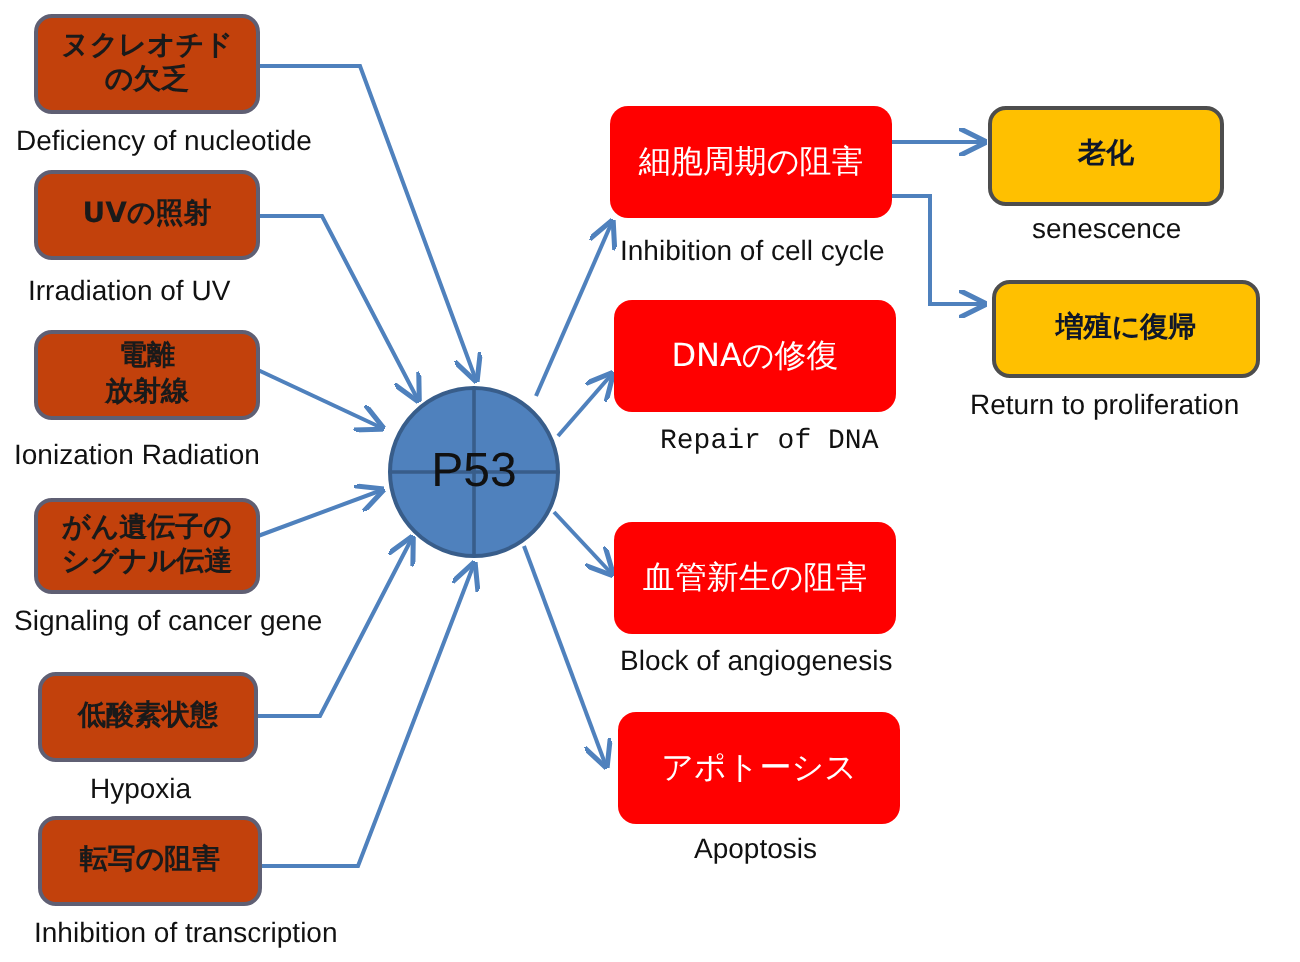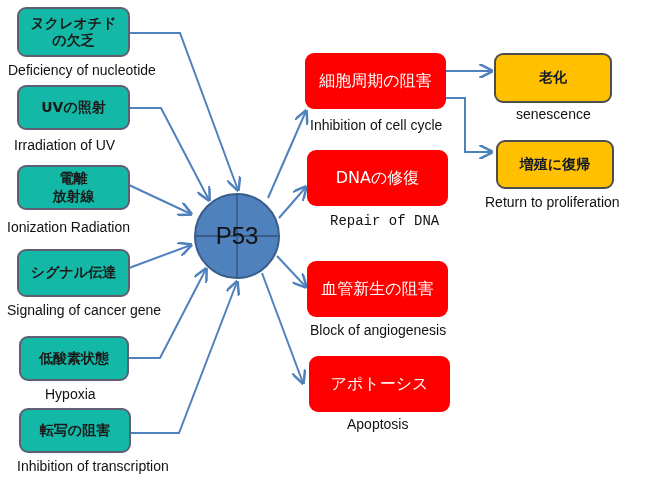--- a/index.html
+++ b/index.html
@@ -1,21 +1,21 @@
 <!DOCTYPE html>
 <html><head>
   <meta charset="utf-8">
   <style>
     html, body { margin: 0; padding: 0; background: #ffffff; }
     body { width: 650px; height: 481px; position: relative; overflow: hidden;
            font-family: "DejaVu Sans", "Liberation Sans", sans-serif; }
     .box { position: absolute; box-sizing: border-box; border-radius: 9px;
            display: flex; align-items: center; justify-content: center; text-align: center;
            font-weight: bold; line-height: 1.25; }
-    .pink { background: #14b8a6; border: 2px solid #5f5f73; color: #1a1a1a; font-size: 14px; }
+    .pink { background: #c2410c; border: 2px solid #5f5f73; color: #1a1a1a; font-size: 14px; }
     .red { background: #ff0000; border: none; color: #ffffff; font-weight: normal; font-size: 16px; }
     .gold { background: #ffc000; border: 2px solid #4d4d4d; color: #0f172a; font-size: 14px; }
     .cap { position: absolute; font-family: "Liberation Sans", "DejaVu Sans", sans-serif;
            font-size: 14px; color: #111; white-space: nowrap; text-align: center; }
     svg { position: absolute; left: 0; top: 0; }
     .p53 { position: absolute; left: 193px; top: 192px; width: 88px; height: 88px; }
     .p53-label { position: absolute; left: 193px; top: 192px; width: 88px; height: 88px;
                  display: flex; align-items: center; justify-content: center;
                  font-family: Liberation Sans, sans-serif; font-size: 24px; color: #111; }
   </style>
@@ -62,20 +62,21 @@
 </div>
 <div class="cap" style="left:14px;top:137px;text-align:left;">Irradiation of UV</div>
 
 <div class="box pink" style="left:17px;top:165px;width:113px;height:45px;flex-direction:column;">
   <span>電離</span>
   <span>放射線</span>
 </div>
 <div class="cap" style="left:7px;top:219px;text-align:left;">Ionization Radiation</div>
 
 <div class="box pink" style="left:17px;top:249px;width:113px;height:48px;flex-direction:column;">
+  <span>がん遺伝子の</span>
   <span>シグナル伝達</span>
 </div>
 <div class="cap" style="left:7px;top:302px;text-align:left;">Signaling of cancer gene</div>
 
 <div class="box pink" style="left:19px;top:336px;width:110px;height:45px;">
   <span>低酸素状態</span>
 </div>
 <div class="cap" style="left:45px;top:386px;text-align:center;">Hypoxia</div>
 
 <div class="box pink" style="left:19px;top:408px;width:112px;height:45px;">
@@ -101,16 +102,16 @@
 <div class="box red" style="left:309px;top:356px;width:141px;height:56px;">
   <span>アポトーシス</span>
 </div>
 <div class="cap" style="left:347px;top:416px;text-align:left;">Apoptosis</div>
 
 <div class="box gold" style="left:494px;top:53px;width:118px;height:50px;">
   <span>老化</span>
 </div>
 <div class="cap" style="left:516px;top:106px;text-align:left;">senescence</div>
 
-<div class="box gold" style="left:496px;top:140px;width:118px;height:49px;">
+<div class="box gold" style="left:496px;top:140px;width:134px;height:49px;">
   <span>増殖に復帰</span>
 </div>
 <div class="cap" style="left:485px;top:194px;text-align:left;">Return to proliferation</div>
 
 </body></html>

